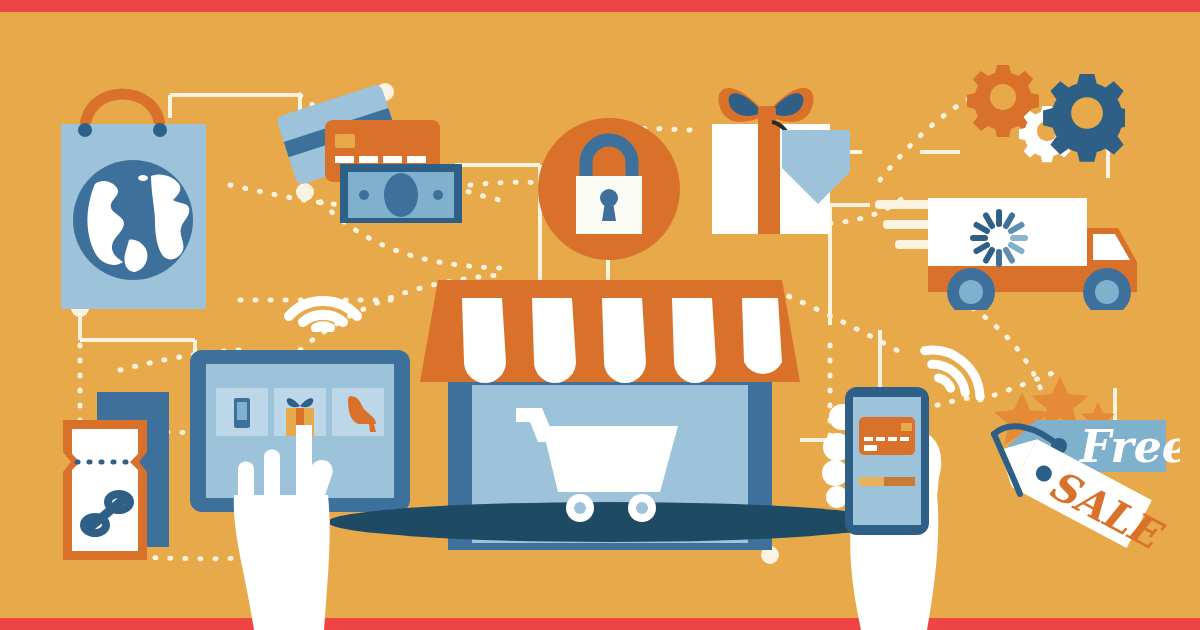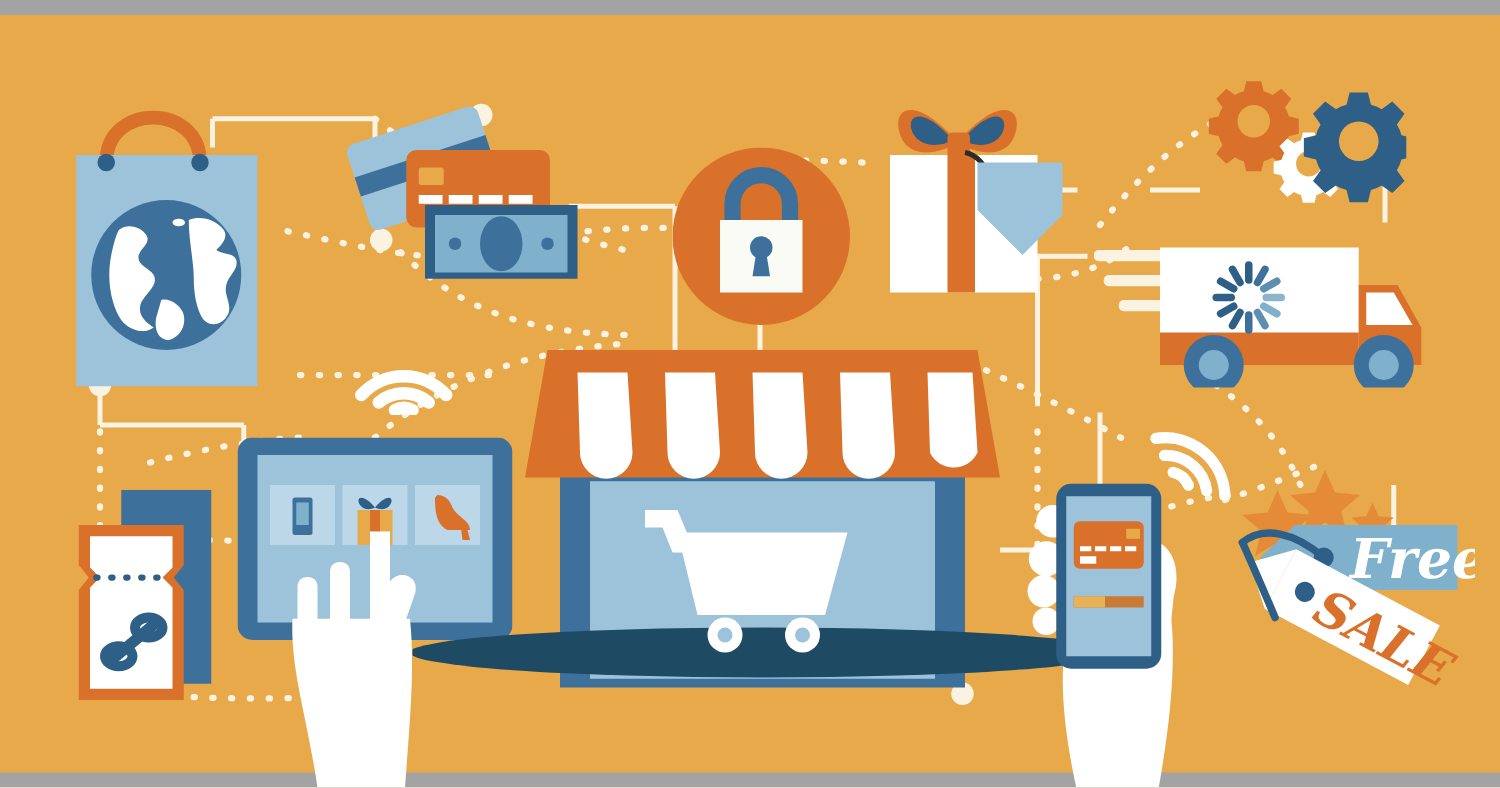--- a/index.html
+++ b/index.html
@@ -1,18 +1,18 @@
 <!DOCTYPE html>
 <html><head>
 <meta charset="utf-8">
 <title>E-commerce Illustration</title>
 <style>
   html,body{margin:0;padding:0;background:#ffffff;}
   body{font-family:"Liberation Sans", sans-serif;}
-  #stage{position:relative;width:1200px;height:630px;overflow:hidden;background:#a3a3a3;}
+  #stage{position:relative;width:1200px;height:630px;overflow:hidden;background:#ef4444;}
   #bg{position:absolute;left:0;top:12px;width:1200px;height:606px;background:#e8a94a;}
   .abs{position:absolute;}
   svg{display:block;}
   .tag-free-text{
     font-family:"DejaVu Serif", serif;
     font-style:italic;font-weight:bold;
     fill:#ffffff;
   }
   .tag-sale-text{
     font-family:"DejaVu Serif", serif;

